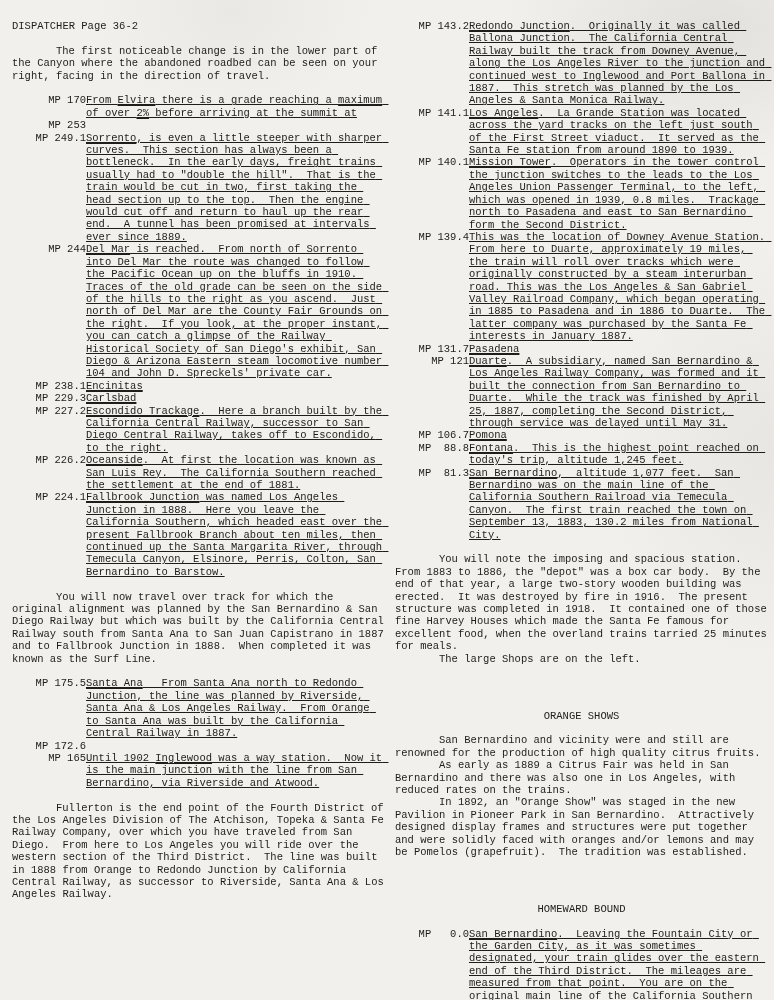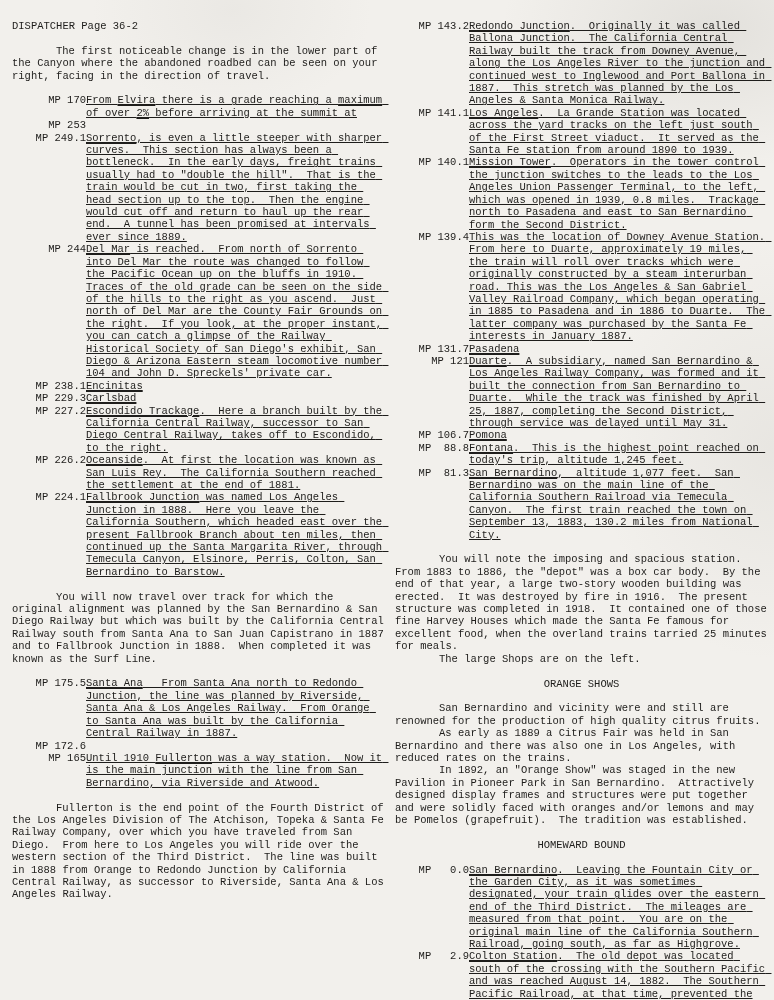--- a/index.html
+++ b/index.html
@@ -15,21 +15,21 @@
   }
   .page{box-sizing:border-box;width:774px;height:1000px;padding:20px 6px 8px 12px;}
   .cols{display:flex;gap:10px;}
   .col{width:373px;flex:0 0 373px;}
   .pageheader{white-space:pre;margin-bottom:12.4px;}
   .para{margin:0;white-space:pre-wrap;}
   .para.indent{text-indent:44px;}
   .entry{display:flex;align-items:flex-start;}
   .mp{flex:0 0 74px;white-space:pre;text-align:right;}
   .etext{flex:1 1 auto;white-space:pre-wrap;text-decoration:underline;}
-  .heading{text-align:center;white-space:pre;}
+  .heading{text-align:center;white-space:pre;margin-top:32px;}
   .gap{height:12.4px;}
   .u{text-decoration:underline;text-decoration-thickness:1px;text-underline-offset:2px;}
 </style>
 </head>
 <body>
 
 <div class="page">
   <div class="cols">
     <div class="col">
       <div class="pageheader">DISPATCHER Page 36-2</div>
@@ -75,21 +75,21 @@
         <div class="gap"></div>
         <div class="entry">
           <span class="mp">MP 175.5</span>
           <span class="etext"><span class="u">Santa Ana</span><span>   From Santa Ana north to Redondo Junction, the line was planned by Riverside, Santa Ana &amp; Los Angeles Railway.  From Orange to Santa Ana was built by the California Central Railway in 1887.</span></span>
         </div>
         <div class="entry">
           <span class="mp">MP 172.6</span>
         </div>
         <div class="entry">
           <span class="mp">MP 165</span>
-          <span class="etext"><span>Until 1910 </span><span class="u">Fullerton</span><span> was a way station.  Now it is the main junction with the line from San Bernardino, via Riverside and Atwood.</span></span>
+          <span class="etext"><span>Until 1902 </span><span class="u">Inglewood</span><span> was a way station.  Now it is the main junction with the line from San Bernardino, via Riverside and Atwood.</span></span>
         </div>
         <div class="gap"></div>
         <p class="para indent"><span>Fullerton is the end point of the Fourth District of the Los Angeles Division of The Atchison, Topeka &amp; Santa Fe Railway Company, over which you have traveled from San Diego.  From here to Los Angeles you will ride over the western section of the Third District.  The line was built in 1888 from Orange to Redondo Junction by California Central Railway, as successor to Riverside, Santa Ana &amp; Los Angeles Railway.</span></p>
       </div>
     <div class="col">
         <div class="entry">
           <span class="mp">MP 143.2</span>
           <span class="etext"><span class="u">Redondo Junction</span><span>.  Originally it was called Ballona Junction.  The California Central Railway built the track from Downey Avenue, along the Los Angeles River to the junction and continued west to Inglewood and Port Ballona in 1887.  This stretch was planned by the Los Angeles &amp; Santa Monica Railway.</span></span>
         </div>
         <div class="entry">

